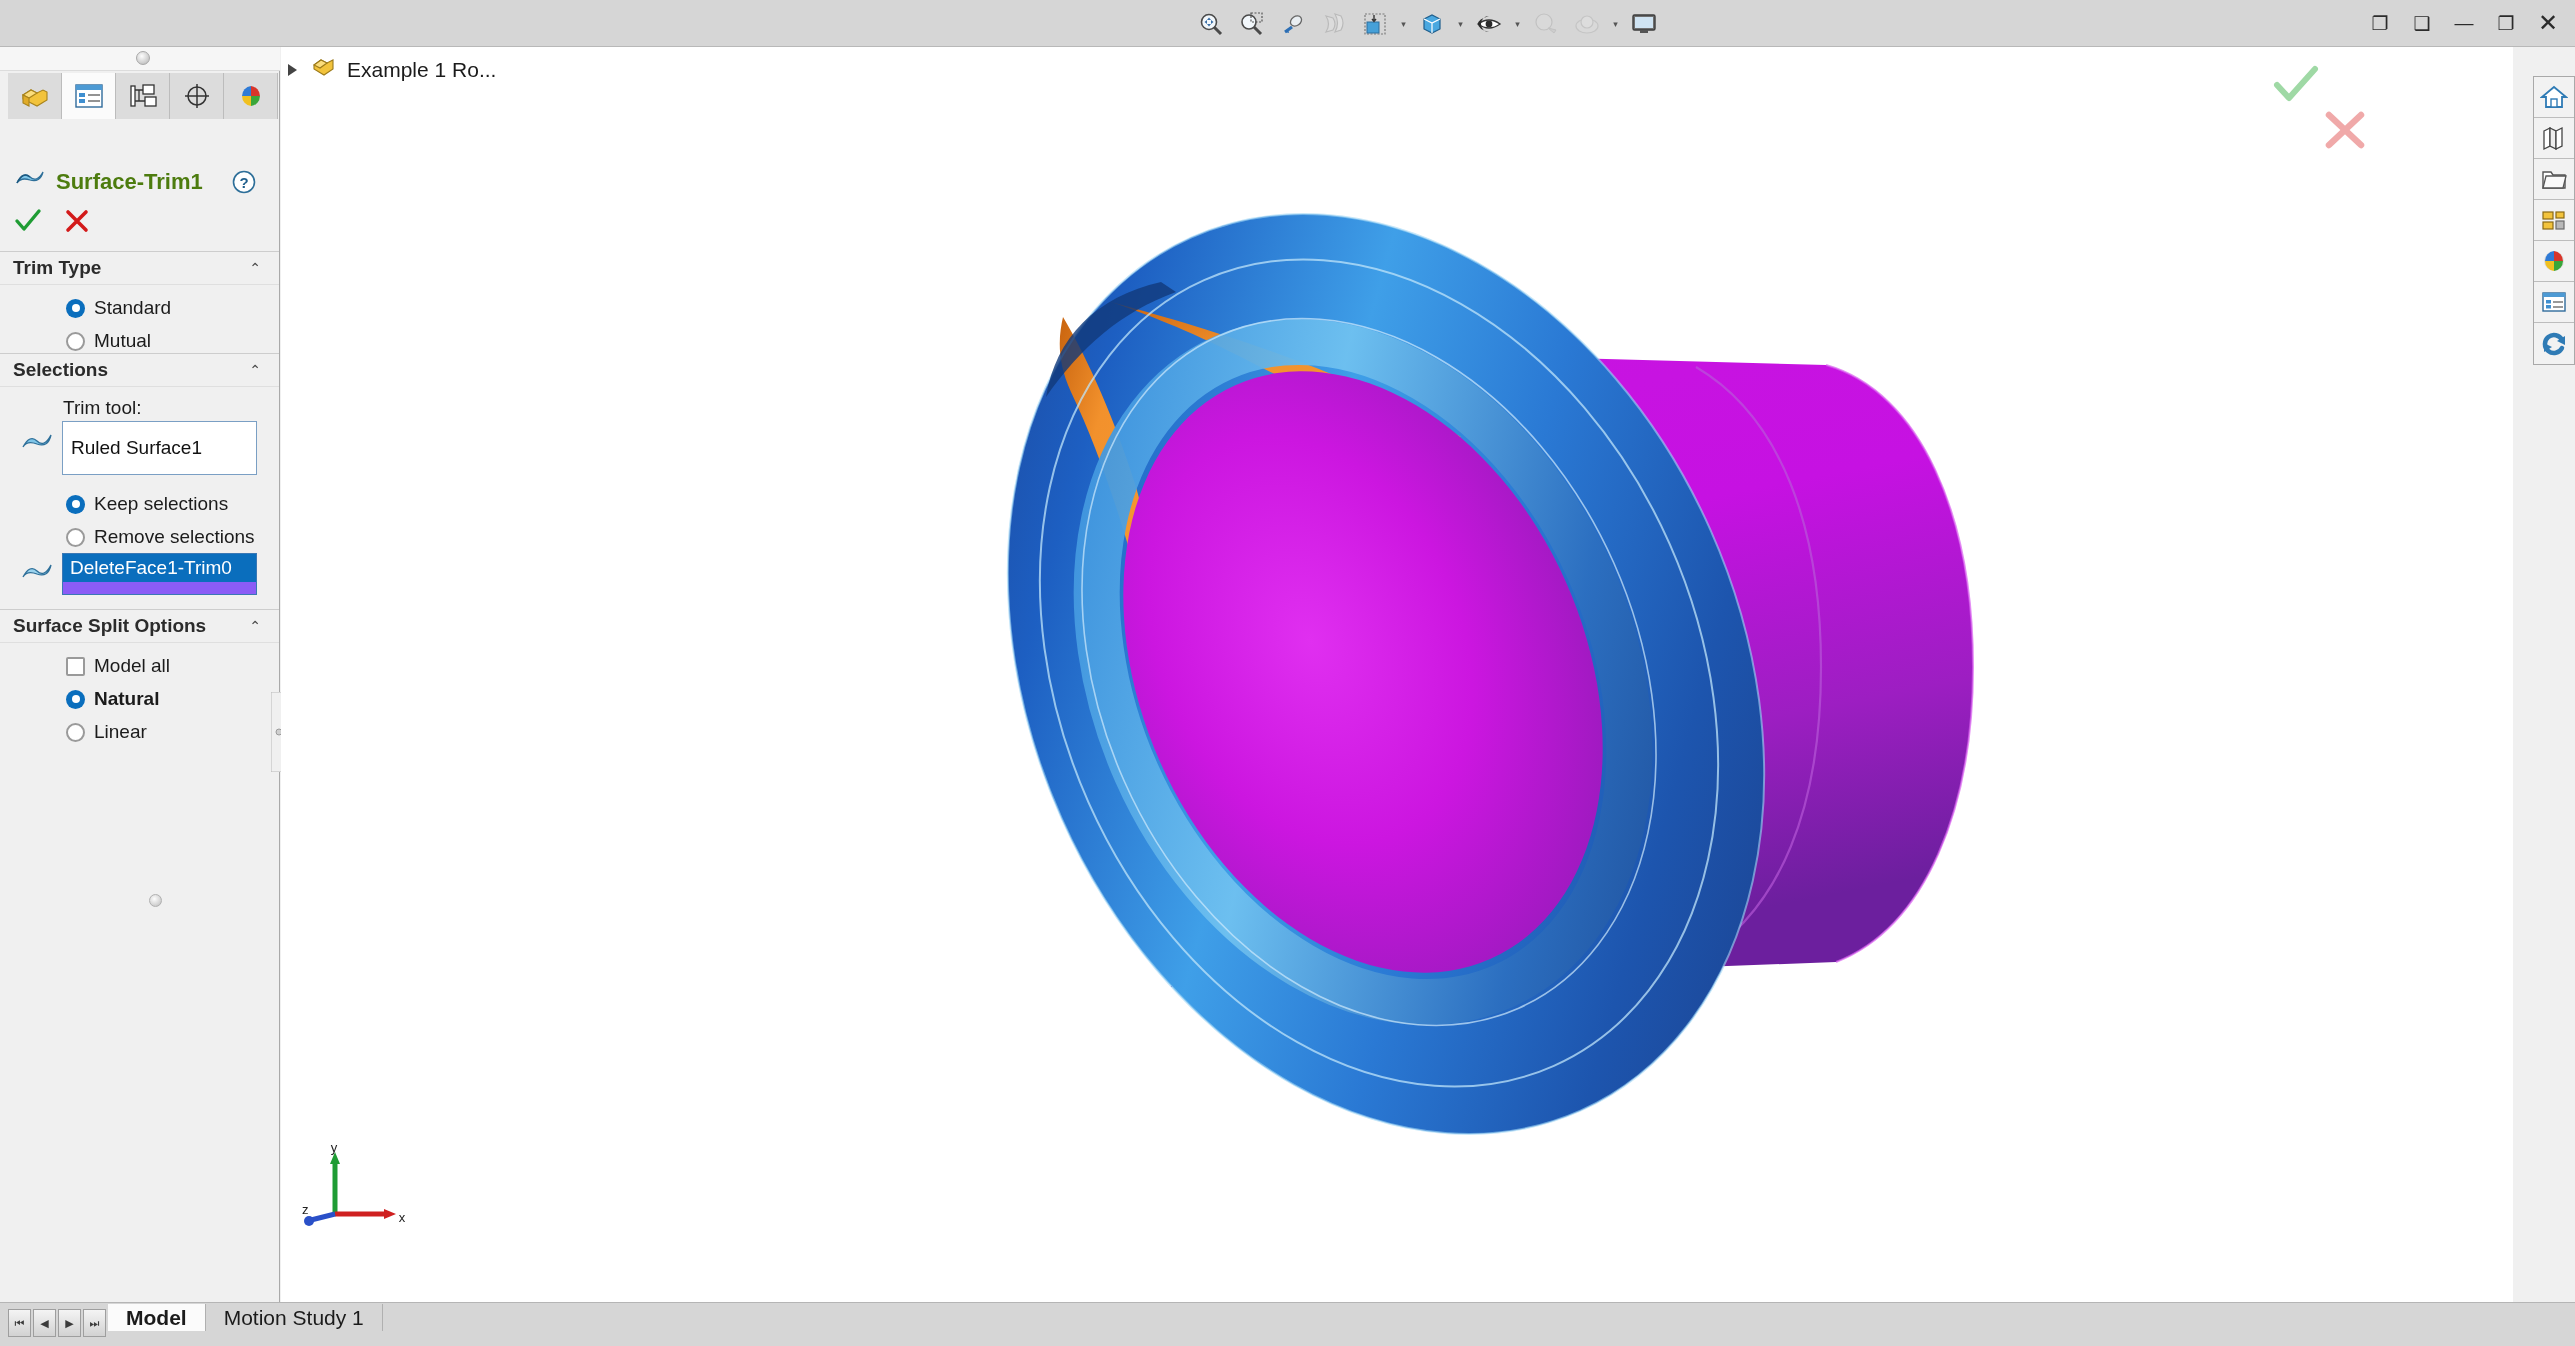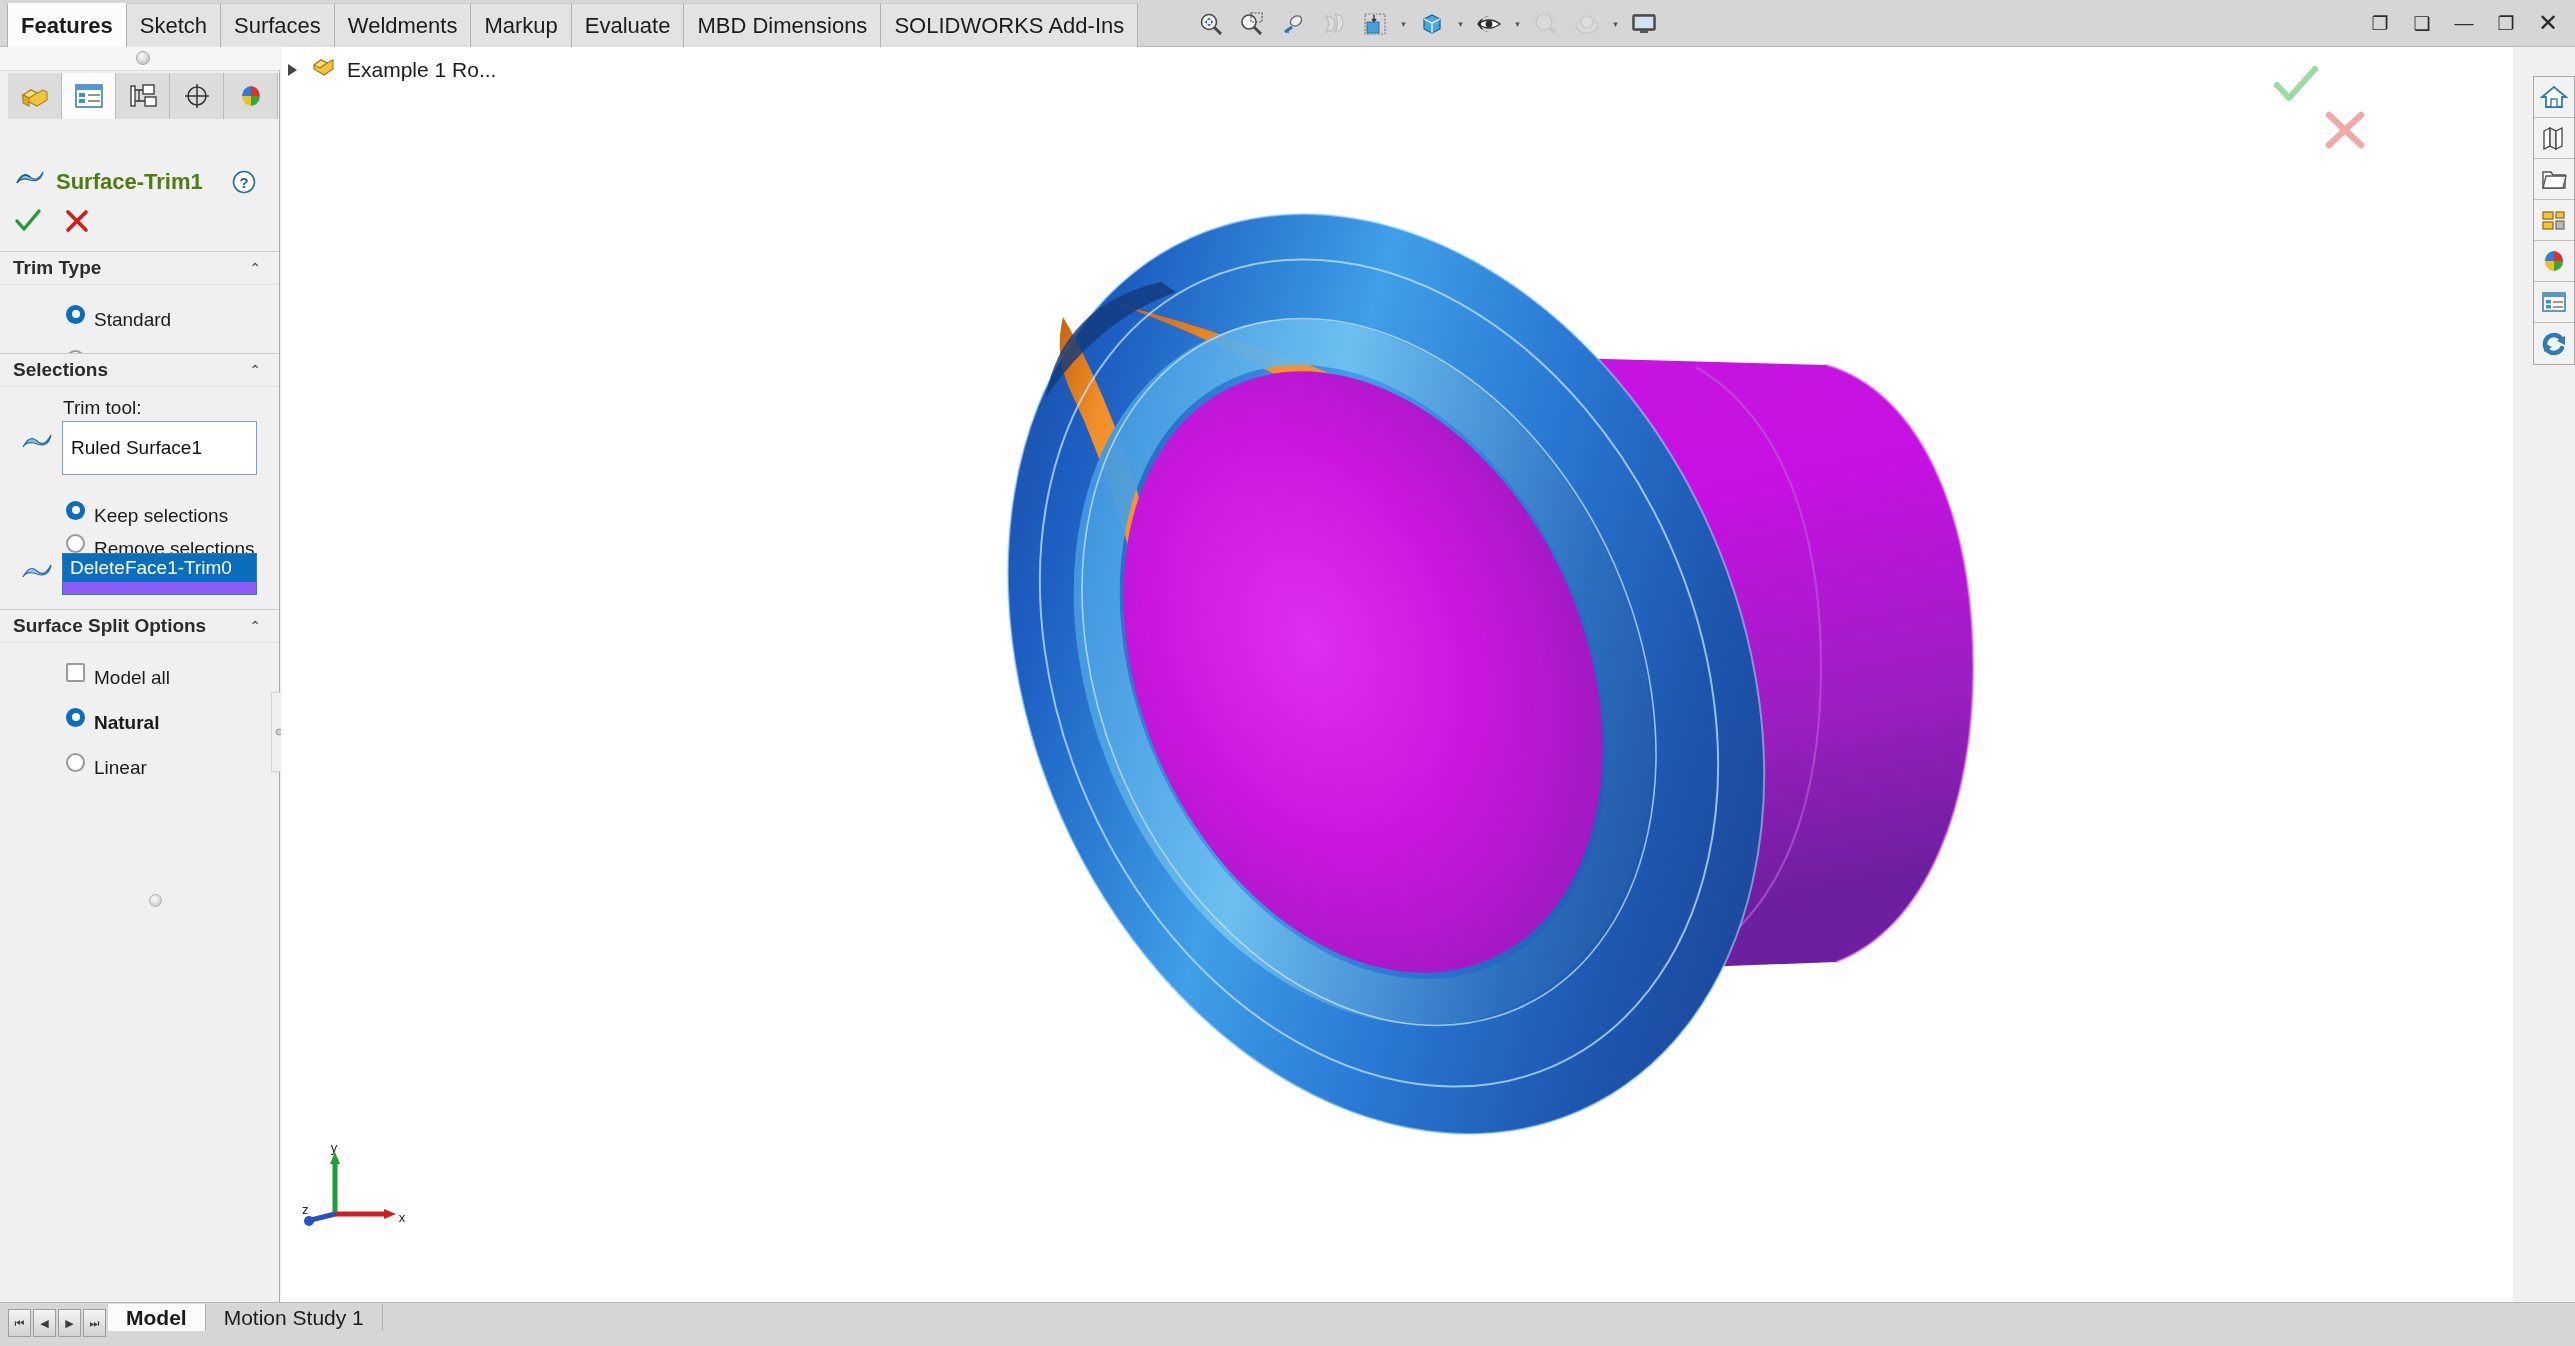--- a/index.html
+++ b/index.html
@@ -150,21 +150,21 @@
   }
   .radio.on::after {
     content: ""; position: absolute; left: 5.5px; top: 5.5px;
     width: 8px; height: 8px; border-radius: 50%; background: #fff;
   }
   .check {
     width: 19px; height: 19px;
     border: 2px solid #9a9a9a; background: #fff; border-radius: 2px;
     flex: none;
   }
-  .opt-label { font-size: 19px; color: #1b1b1b; margin-left: 9px; margin-top: 12px; }
+  .opt-label { font-size: 19px; color: #1b1b1b; margin-left: 9px; }
   .field-label { font-size: 19px; color: #1b1b1b; }
 
   .selbox {
     background: #ffffff;
     border: 1px solid #7a9fc4;
     height: 54px;
     display: flex; align-items: flex-start;
     padding: 5px 8px;
     font-size: 19px; color: #111;
   }
@@ -259,30 +259,20 @@
     border-right: 1px solid #b0b0b0;
   }
   .doc-tab.active { background: #fbfbfb; font-weight: bold; }
 </style>
 </head>
 <body>
 
 <div class="app">
 
   <div class="ribbon-bar">
-    <div class="tabs" id="ribbon-tabs">
-        <div class="tab active">Features</div>
-        <div class="tab">Sketch</div>
-        <div class="tab">Surfaces</div>
-        <div class="tab">Weldments</div>
-        <div class="tab">Markup</div>
-        <div class="tab">Evaluate</div>
-        <div class="tab">MBD Dimensions</div>
-        <div class="tab">SOLIDWORKS Add-Ins</div>
-      </div>
 
     <div class="view-toolbar">
       <div class="vt-btn">
         <svg width="28" height="28" viewBox="0 0 28 28">
           <circle cx="12" cy="12" r="7.5" fill="#f2f7fb" stroke="#4a4a4a" stroke-width="1.6"></circle>
           <path d="M12 7.5 l2 2.5 h-4 z M12 16.5 l2 -2.5 h-4 z M7.5 12 l2.5 2 v-4 z M16.5 12 l-2.5 2 v-4 z" fill="#3a6ea5"></path>
           <line x1="17" y1="17" x2="24" y2="24" stroke="#4a4a4a" stroke-width="3"></line>
         </svg>
       </div>
       <div class="vt-btn">

